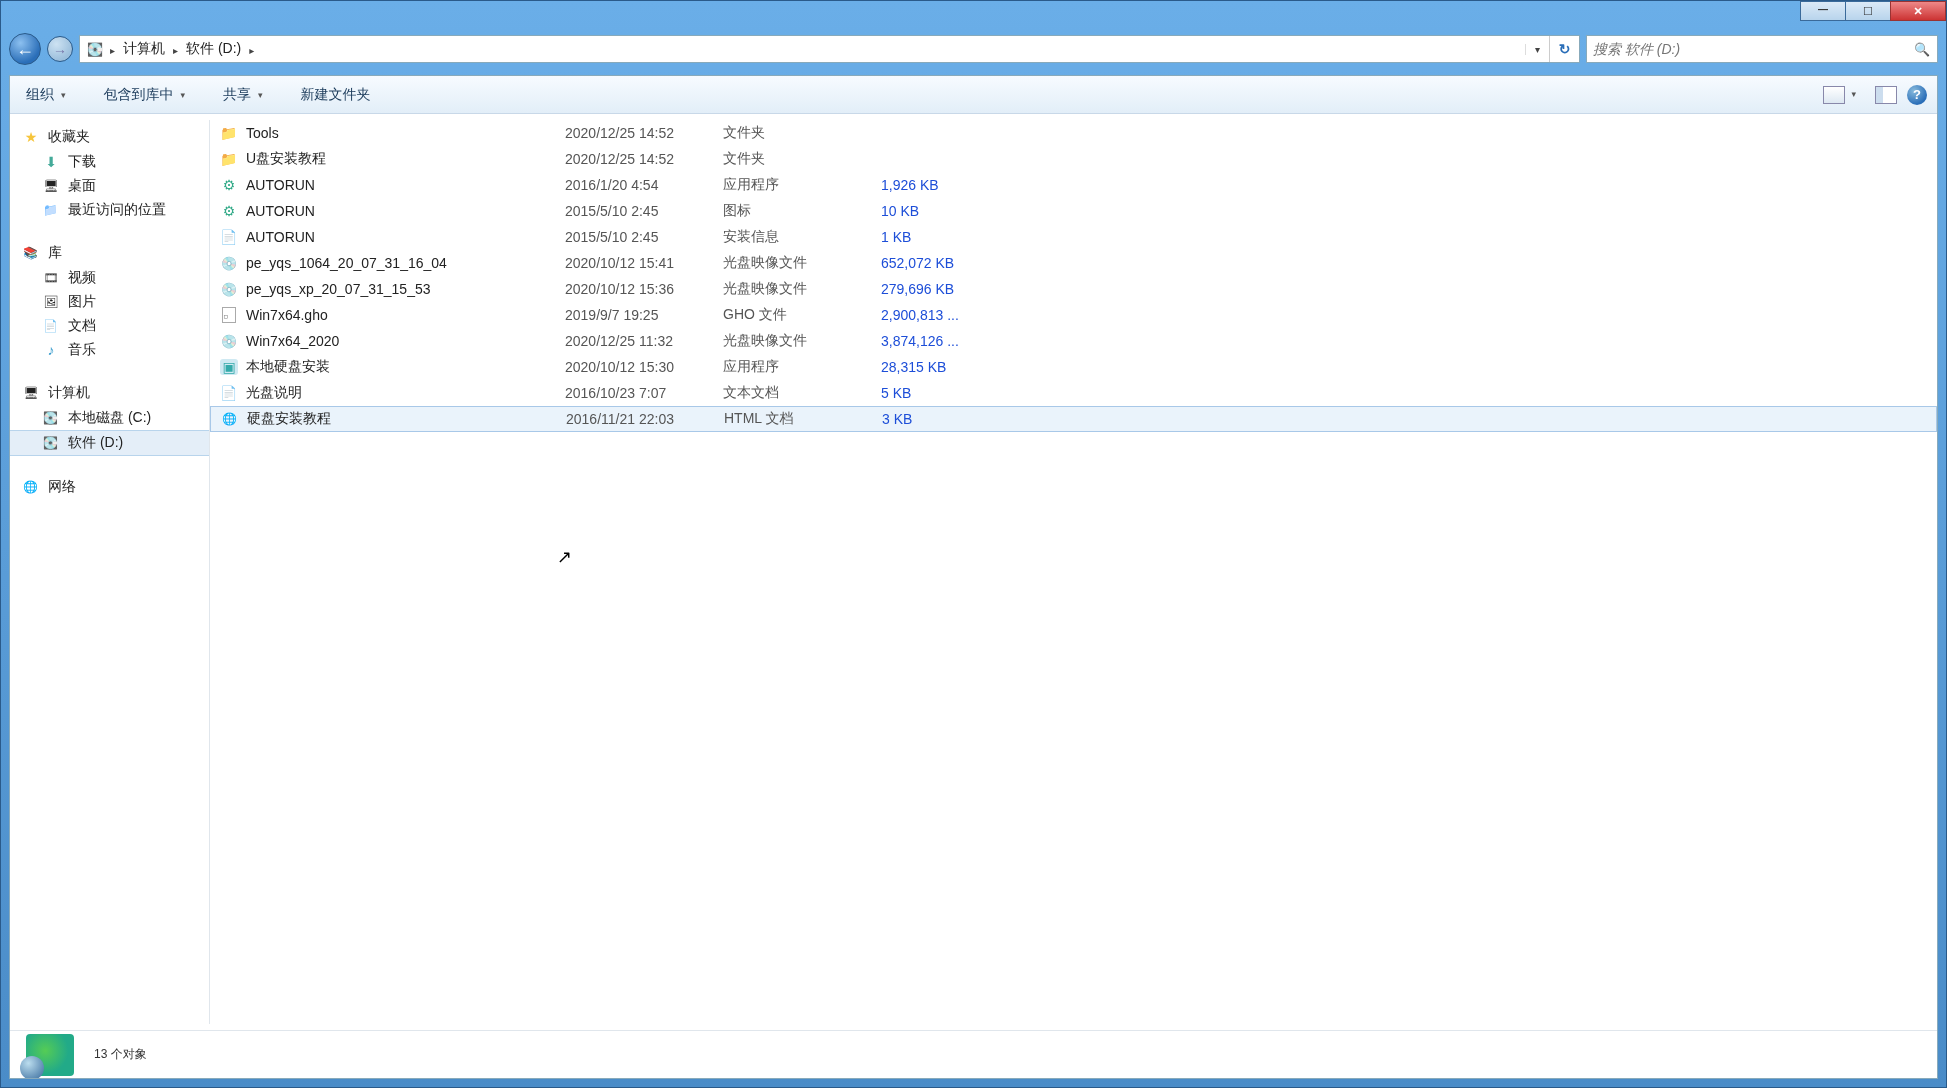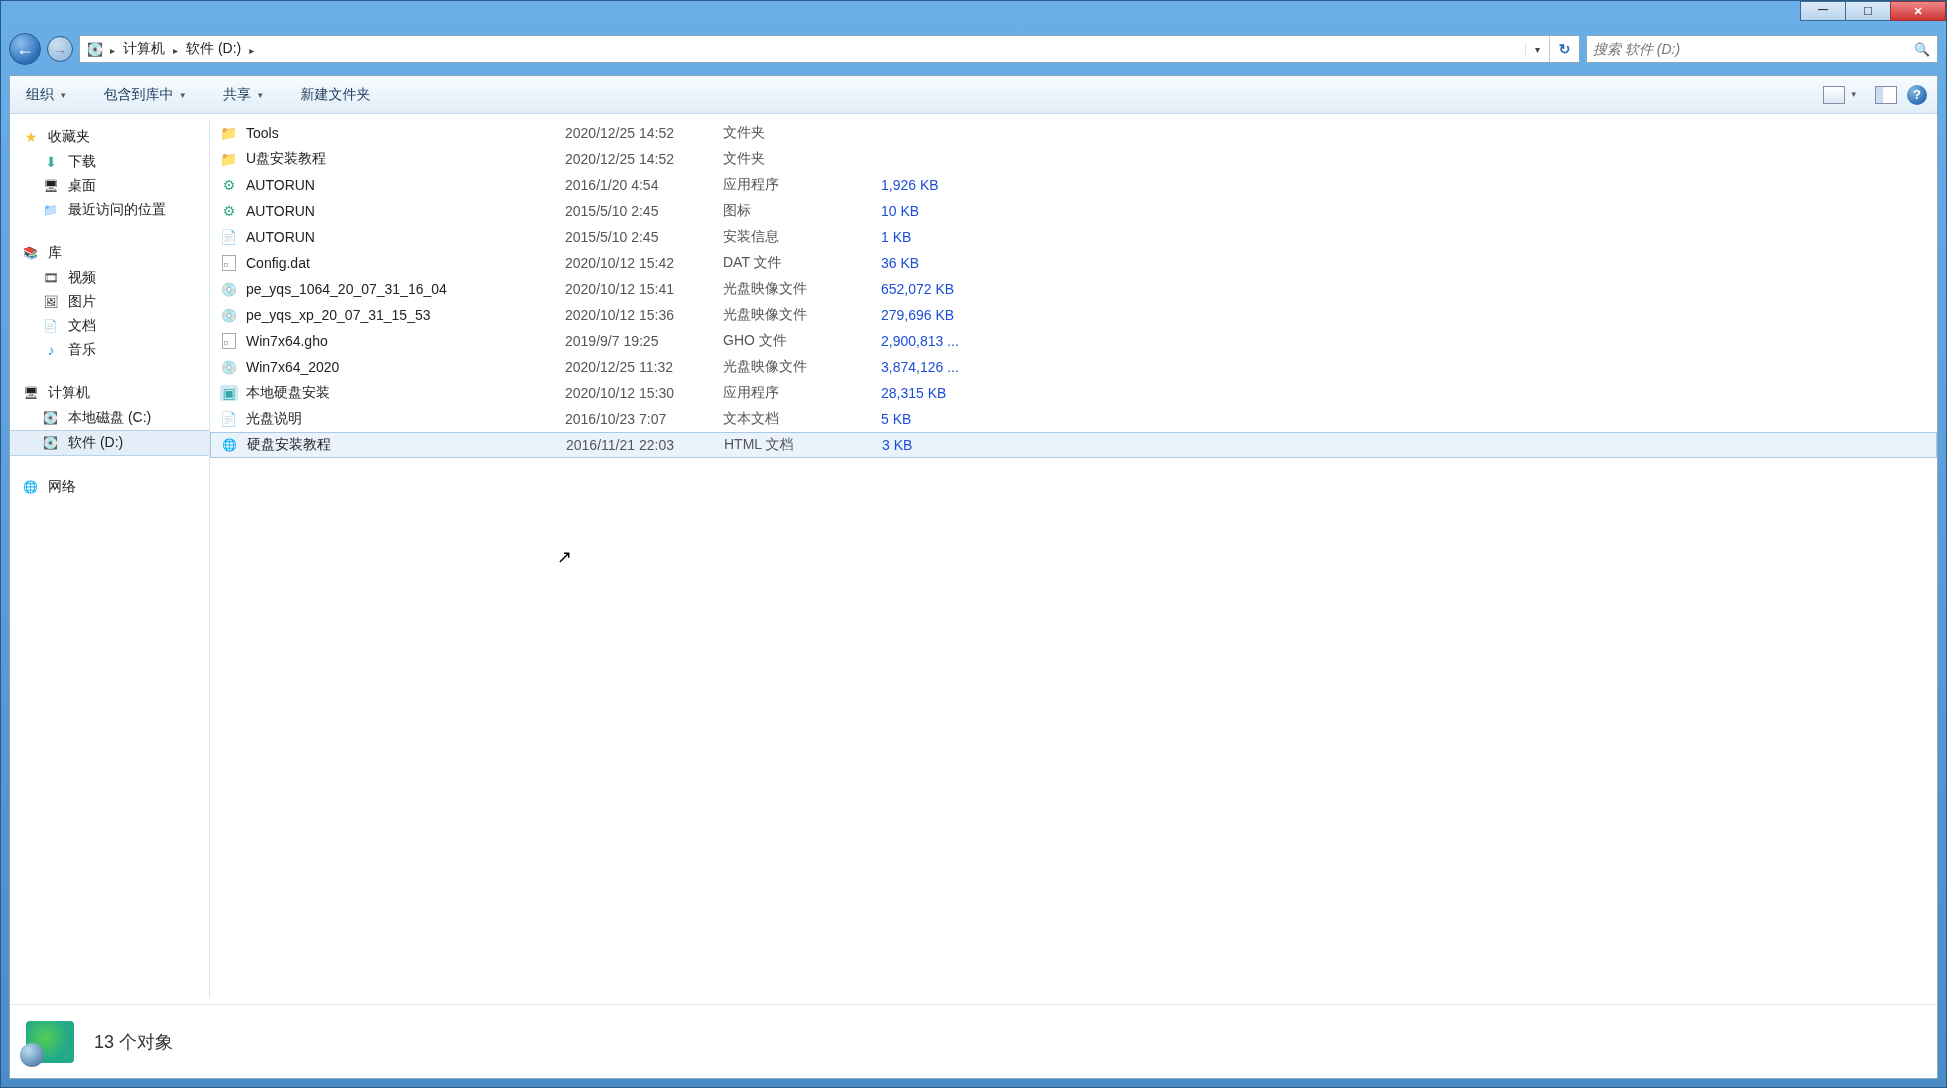--- a/index.html
+++ b/index.html
@@ -103,21 +103,21 @@
 .ficn.exe2::before { content:"▣"; color:#3aa; background:#cfe9f2; border-radius:3px; padding:0 2px; }
 .ficn.ico::before { content:"⚙"; color:#3a8; }
 .ficn.inf::before { content:"📄"; }
 .ficn.dat::before { content:"▫"; color:#888; border:1px solid #aaa; width:12px; height:14px; }
 .ficn.iso::before { content:"💿"; font-size:13px; }
 .ficn.gho::before { content:"▫"; color:#888; border:1px solid #aaa; width:12px; height:14px; }
 .ficn.txt::before { content:"📄"; }
 .ficn.html::before { content:"🌐"; font-size:12px; }
 
 
-.status { height:74px; border-top:1px solid #e0e6ec; display:flex; align-items:center; padding:0 16px; gap:20px; font-size:18px; color:#333; }
+.status { height:48px; border-top:1px solid #e0e6ec; display:flex; align-items:center; padding:0 16px; gap:20px; font-size:12px; color:#333; }
 .status-icn { width:48px; height:42px; background:radial-gradient(circle at 40% 40%, #5c5 0%, #2a8 60%); border-radius:4px; position:relative; }
 .status-icn::after { content:""; position:absolute; left:-6px; bottom:-4px; width:24px; height:24px; border-radius:50%; background:radial-gradient(circle at 35% 30%,#bde,#369); }
 
 .cursor { position:absolute; left:556px; top:545px; font-size:18px; color:#000; pointer-events:none; }
 .cursor::before { content:"↖"; transform:scaleX(-1); display:inline-block; }
 .addr-icon { width:18px; height:16px; display:inline-flex; align-items:center; justify-content:center; }
 .addr-icon::before { content:"💽"; font-size:13px; }
 </style>
 </head>
 <body>
@@ -276,29 +276,20 @@
               <div class="c name">
                 <span class="ficn inf"></span>
                 <span>AUTORUN</span>
               </div>
               <div class="c date">2015/5/10 2:45</div>
               <div class="c type">安装信息</div>
               <div class="c size">1 KB</div>
             </div>
             <div class="row">
               <div class="c name">
-                <span class="ficn dat"></span>
-                <span>Config.dat</span>
-              </div>
-              <div class="c date">2020/10/12 15:42</div>
-              <div class="c type">DAT 文件</div>
-              <div class="c size">36 KB</div>
-            </div>
-            <div class="row">
-              <div class="c name">
                 <span class="ficn iso"></span>
                 <span>pe_yqs_1064_20_07_31_16_04</span>
               </div>
               <div class="c date">2020/10/12 15:41</div>
               <div class="c type">光盘映像文件</div>
               <div class="c size">652,072 KB</div>
             </div>
             <div class="row">
               <div class="c name">
                 <span class="ficn iso"></span>

